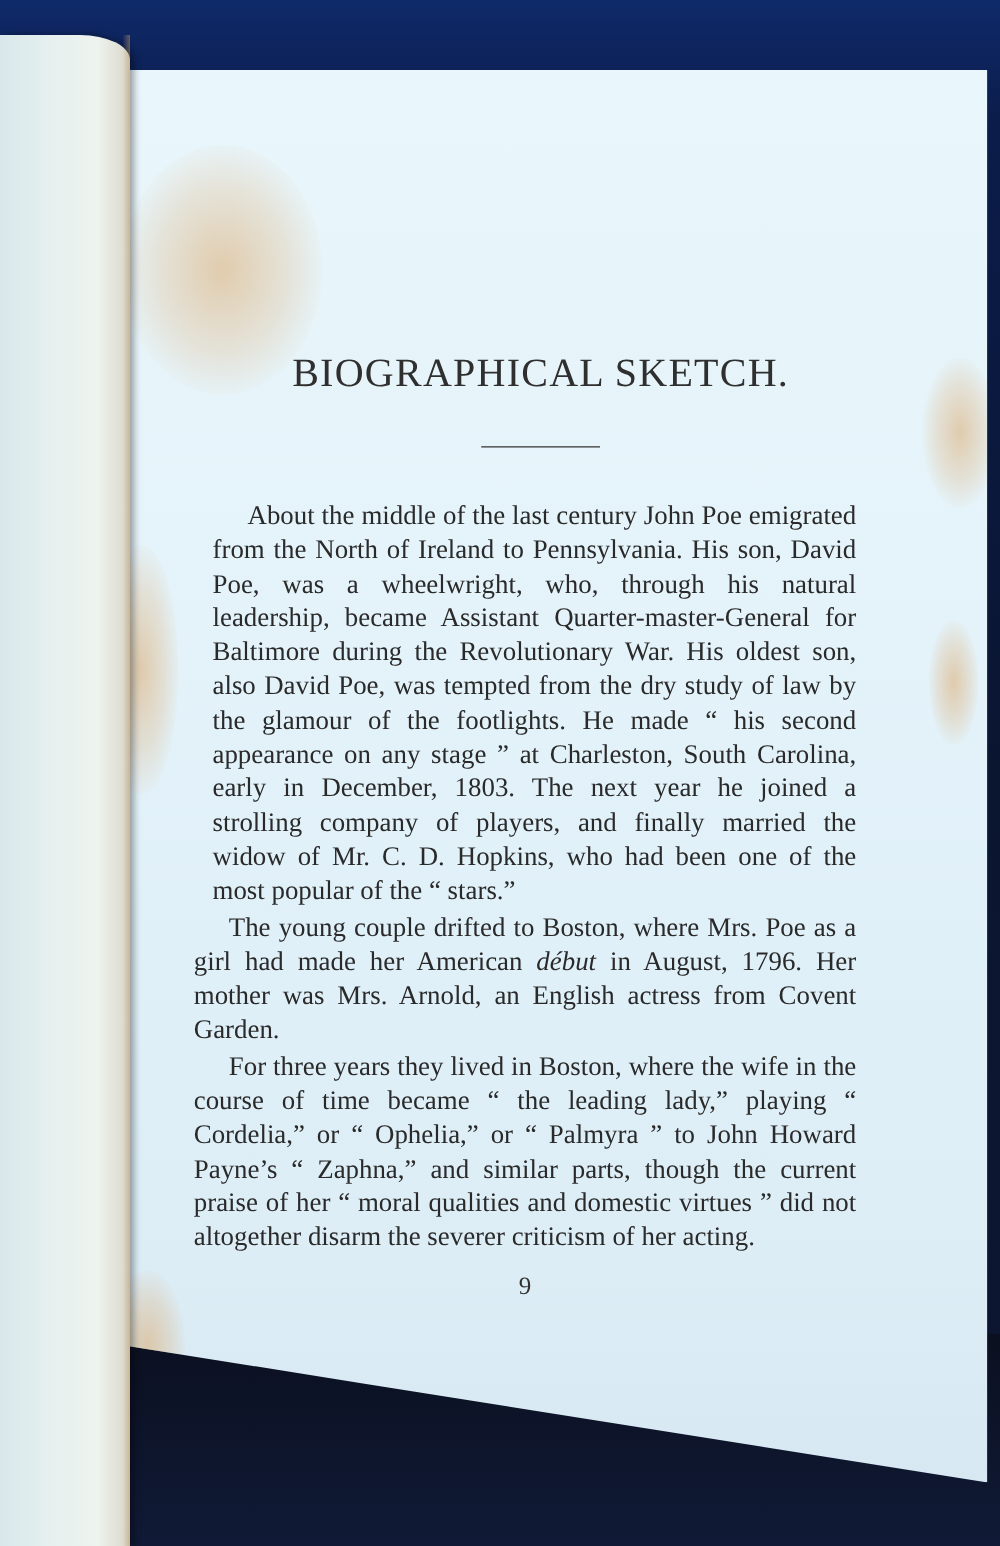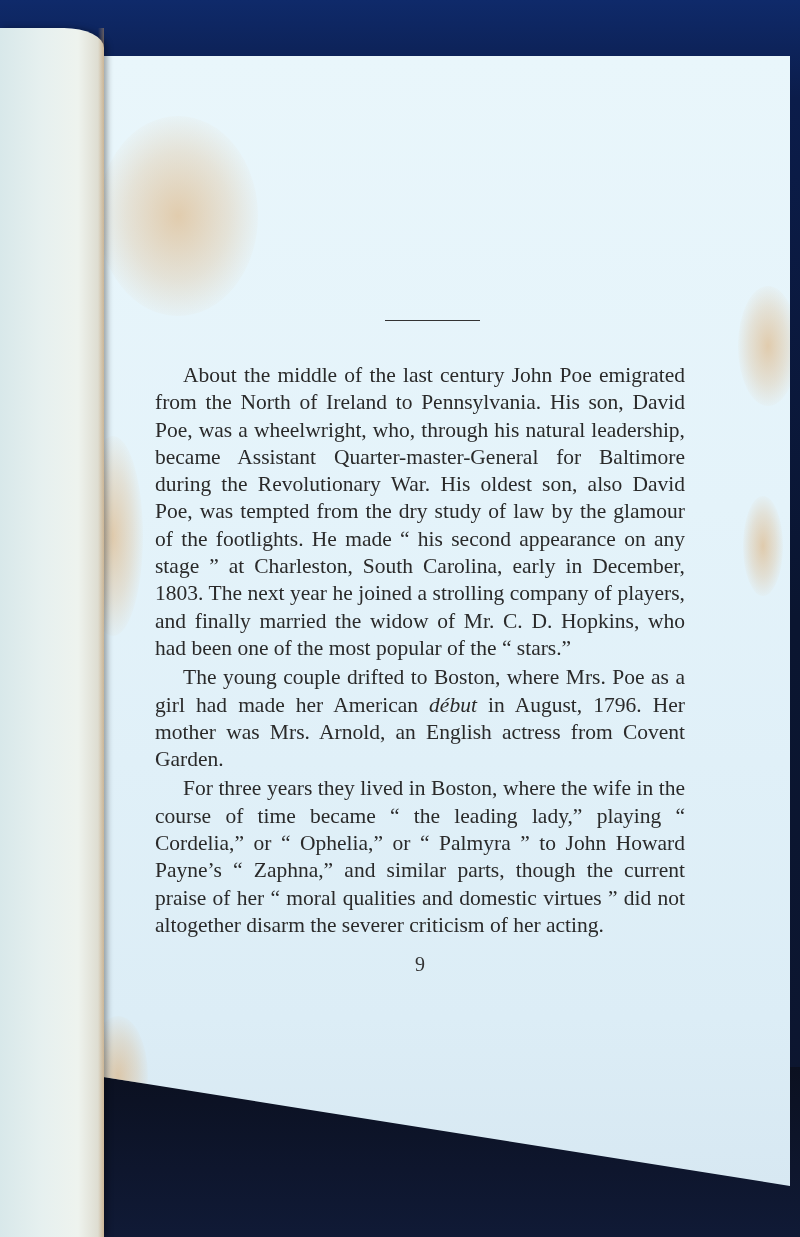--- a/index.html
+++ b/index.html
@@ -46,21 +46,21 @@
     margin: 0; color: #2f2f2f; margin-left: 25px;
   }
   .rule {
     width: 95px; height: 1px; background: #333; margin: 40px auto 0 auto;
     position: relative; left: 12px;
   }
   .para {
     font-size: 21.5px; line-height: 27.3px; text-align: justify; margin: 0;
     text-indent: 28px;
   }
-  .p1 { margin-top: 41px; margin-left: 0; }
+  .p1 { margin-top: 41px; margin-left: 15px; }
   .p2, .p3 { margin-top: 2px; }
   em.debut { }
   .folio {
     text-align: center; font-size: 20px; margin-top: 14px; color: #333;
   }
 </style>
 </head>
 <body>
 
 <div class="backdrop"></div>
@@ -72,18 +72,19 @@
   <div class="stain" style="left:5px;top:380px;width:60px;height:200px;"></div>
   <div class="stain" style="left:665px;top:440px;width:40px;height:100px;"></div>
   <div class="stain" style="left:10px;top:960px;width:60px;height:120px;"></div>
 </div>
 
 <div class="left-page">
   <div class="edge"></div>
 </div>
 
 <div class="content">
+  <h1 class="title">BIOGRAPHICAL SKETCH.</h1>
   <div class="rule"></div>
   <p class="para p1">About the middle of the last century John Poe emigrated from the North of Ireland to Pennsylvania. His son, David Poe, was a wheelwright, who, through his natural leadership, became Assistant Quarter-master-General for Baltimore during the Revolutionary War.  His oldest son, also David Poe, was tempted from the dry study of law by the glamour of the footlights.  He made “ his second appearance on any stage ” at Charleston, South Carolina, early in December, 1803.  The next year he joined a strolling company of players, and finally married the widow of Mr. C. D. Hopkins, who had been one of the most popular of the “ stars.”</p>
   <p class="para p2"><span>The young couple drifted to Boston, where Mrs. Poe as a girl had made her American </span><em class="debut">début</em><span> in August, 1796.  Her mother was Mrs. Arnold, an English actress from Covent Garden.</span></p>
   <p class="para p3">For three years they lived in Boston, where the wife in the course of time became “ the leading lady,” playing “ Cordelia,” or “ Ophelia,” or “ Palmyra ” to John Howard Payne’s “ Zaphna,” and similar parts, though the current praise of her “ moral qualities and domestic virtues ” did not altogether disarm the severer criticism of her acting.</p>
   <div class="folio">9</div>
 </div>
 
 </body></html>

